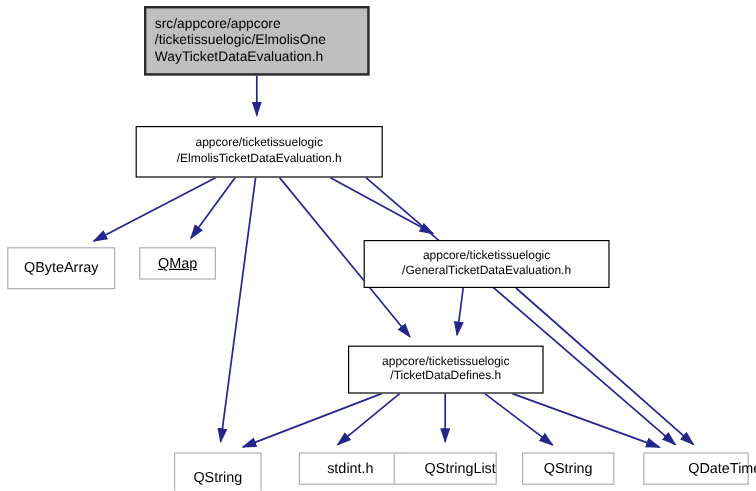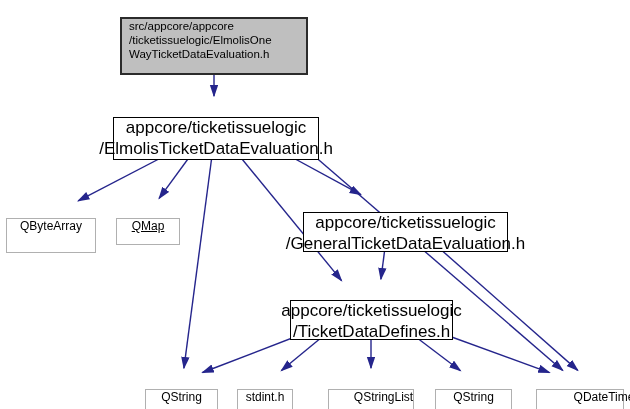--- a/index.html
+++ b/index.html
@@ -21,27 +21,27 @@
     position: absolute;
     left: 0;
     top: 0;
     width: 630px;
     height: 409px;
   }
   .node {
     position: absolute;
     box-sizing: border-box;
     display: flex;
+    align-items: center;
     justify-content: center;
     text-align: center;
     line-height: 1.22;
     color: #000000;
     background: #ffffff;
     z-index: 5;
-    margin-top: 12px;
   }
   .node .node-label {
     display: block;
     white-space: pre-line;
     padding: 0 3px;
   }
   
   .node.root {
     background: #bfbfbf;
     border: 2px solid #2b2b2b;
@@ -49,21 +49,21 @@
     text-align: left;
     justify-content: flex-start;
   }
   .node.root .node-label {
     text-align: left;
     padding-left: 7px;
   }
   
   .node.internal {
     border: 1.5px solid #000000;
-    font-size: 17px;
+    font-size: 10px;
   }
   
   .node.external {
     border: 1px solid #b0b0b0;
     font-size: 12px;
   }
 </style>
 </head>
 <body>
 
@@ -113,21 +113,21 @@
         <span class="node-label">appcore/ticketissuelogic
 /GeneralTicketDataEvaluation.h</span>
       </div>
       <div class="node internal" style="left: 290px; top: 288px; width: 163px; height: 40px;">
         <span class="node-label">appcore/ticketissuelogic
 /TicketDataDefines.h</span>
       </div>
       <div class="node external" style="left: 145px; top: 377px; width: 73px; height: 42px;">
         <span class="node-label">QString</span>
       </div>
-      <div class="node external" style="left: 237px; top: 377px; width: 56px; height: 27px;">
+      <div class="node external" style="left: 249px; top: 377px; width: 86px; height: 27px;">
         <span class="node-label">stdint.h</span>
       </div>
       <div class="node external" style="left: 328px; top: 377px; width: 86px; height: 27px; padding-left: 25px;">
         <span class="node-label">QStringList</span>
       </div>
       <div class="node external" style="left: 435px; top: 377px; width: 77px; height: 27px;">
         <span class="node-label">QString</span>
       </div>
       <div class="node external" style="left: 536px; top: 377px; width: 88px; height: 27px; padding-left: 48px;">
         <span class="node-label">QDateTime</span>

